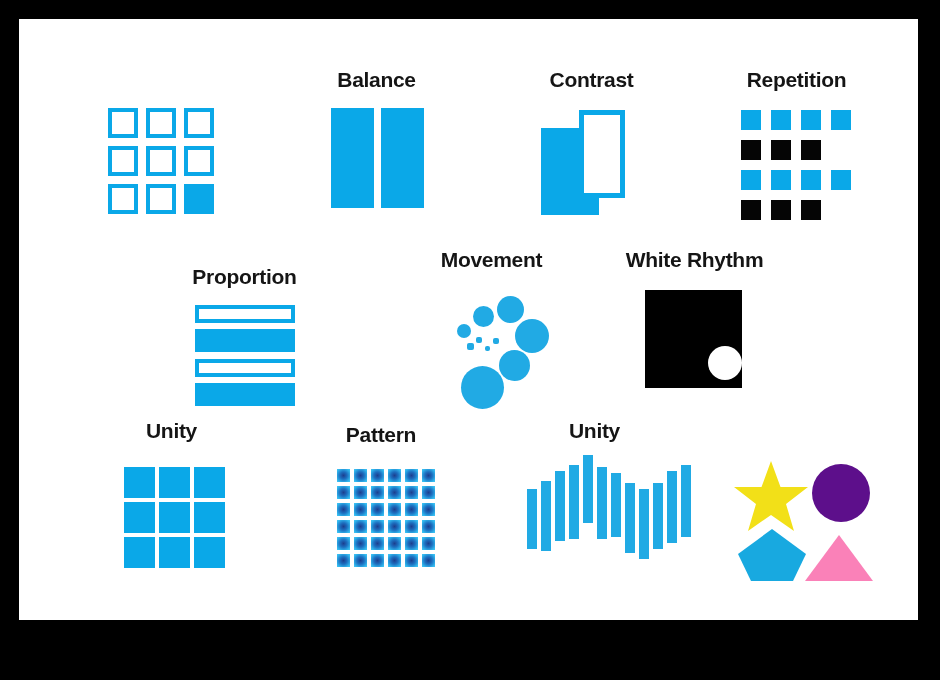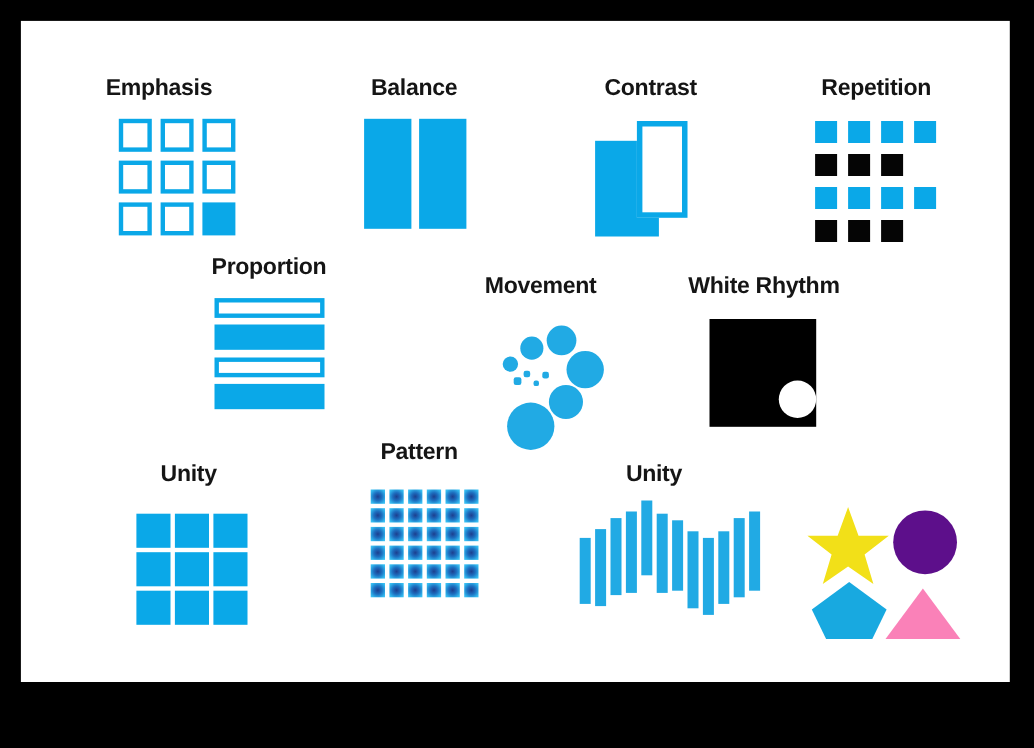--- a/index.html
+++ b/index.html
@@ -185,21 +185,20 @@
     background: #21aae4;
   }
 </style>
 </head>
 <body>
 
 <div id="canvas">
   <div id="board">
 
     <div class="principle" style="left:33px; top:49px; width:185px; height:160px;">
-      <div class="p-title">Emphasis</div>
       <div class="p-art" id="art-emphasis">
         <div class="sq-out cell" style="left:56px; top:6px;"></div>
         <div class="sq-out cell" style="left:94px; top:6px;"></div>
         <div class="sq-out cell" style="left:132px; top:6px;"></div>
         <div class="sq-out cell" style="left:56px; top:44px;"></div>
         <div class="sq-out cell" style="left:94px; top:44px;"></div>
         <div class="sq-out cell" style="left:132px; top:44px;"></div>
         <div class="sq-out cell" style="left:56px; top:82px;"></div>
         <div class="sq-out cell" style="left:94px; top:82px;"></div>
         <div class="sq-fill cell" style="left:132px; top:82px;"></div>
@@ -239,21 +238,21 @@
     </div>
 
     <div class="principle" style="left:480px; top:49px; width:185px; height:160px;">
       <div class="p-title">Contrast</div>
       <div class="p-art" id="art-contrast">
         <div class="solid" style="left:42px;"></div>
         <div class="outline" style="left:80px;"></div>
       </div>
     </div>
 
-    <div class="principle" style="left:128px; top:212px; width:195px; height:160px;">
+    <div class="principle" style="left:128px; top:246px; width:195px; height:160px;">
       <div class="p-title">Proportion</div>
       <div class="p-art" id="art-proportion">
         <div class="bar-out" style="left:48px; top:6px;"></div>
         <div class="bar-fill" style="left:48px; top:30px;"></div>
         <div class="bar-out" style="left:48px; top:60px;"></div>
         <div class="bar-fill" style="left:48px; top:84px;"></div>
       </div>
     </div>
 
     <div class="principle" style="left:380px; top:229px; width:185px; height:160px;">
@@ -289,21 +288,21 @@
         <div class="cell" style="left:115px; top:14px;"></div>
         <div class="cell" style="left:45px; top:49px;"></div>
         <div class="cell" style="left:80px; top:49px;"></div>
         <div class="cell" style="left:115px; top:49px;"></div>
         <div class="cell" style="left:45px; top:84px;"></div>
         <div class="cell" style="left:80px; top:84px;"></div>
         <div class="cell" style="left:115px; top:84px;"></div>
       </div>
     </div>
 
-    <div class="principle" style="left:272px; top:380px; width:180px; height:165px;">
+    <div class="principle" style="left:272px; top:404px; width:180px; height:165px;">
       <div class="p-title">Pattern</div>
       <div class="p-art" id="art-pattern" style="height:130px;">
           <div class="cell" style="left: 46px; top: 12px;"></div>
           <div class="cell" style="left: 63px; top: 12px;"></div>
           <div class="cell" style="left: 80px; top: 12px;"></div>
           <div class="cell" style="left: 97px; top: 12px;"></div>
           <div class="cell" style="left: 114px; top: 12px;"></div>
           <div class="cell" style="left: 131px; top: 12px;"></div>
           <div class="cell" style="left: 46px; top: 29px;"></div>
           <div class="cell" style="left: 63px; top: 29px;"></div>

